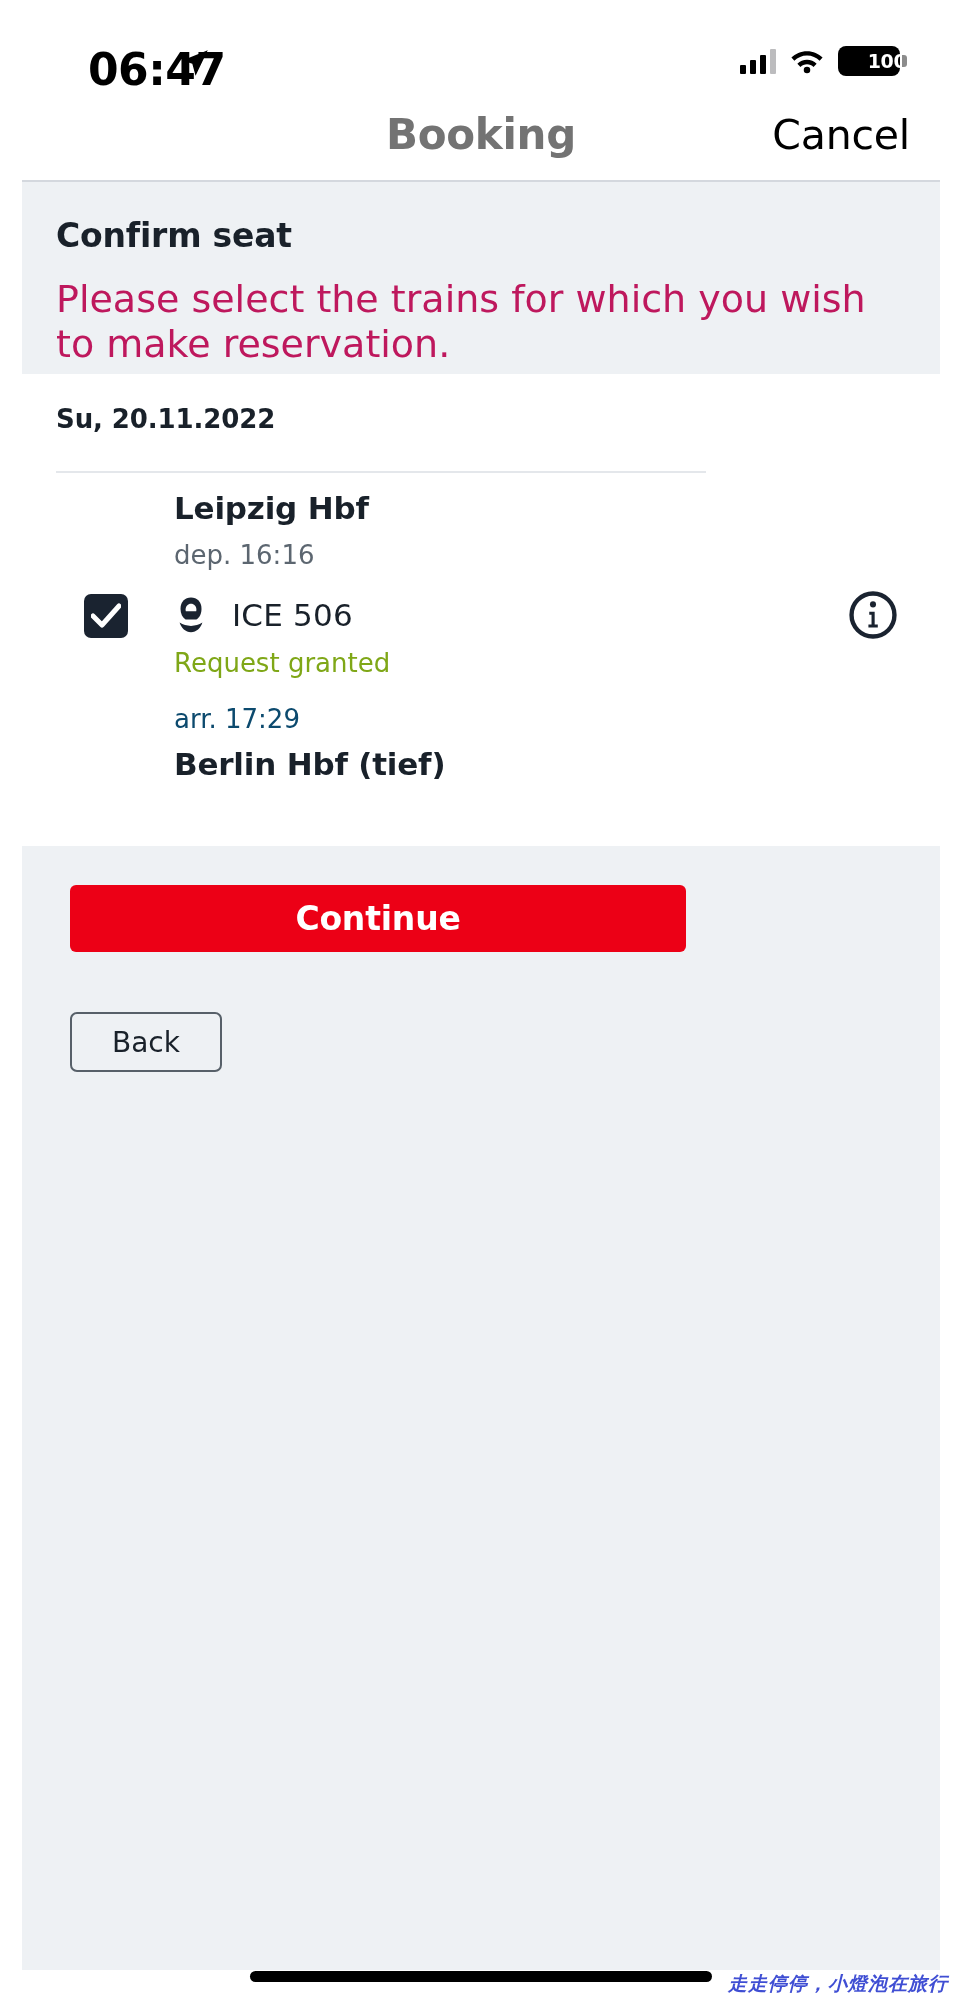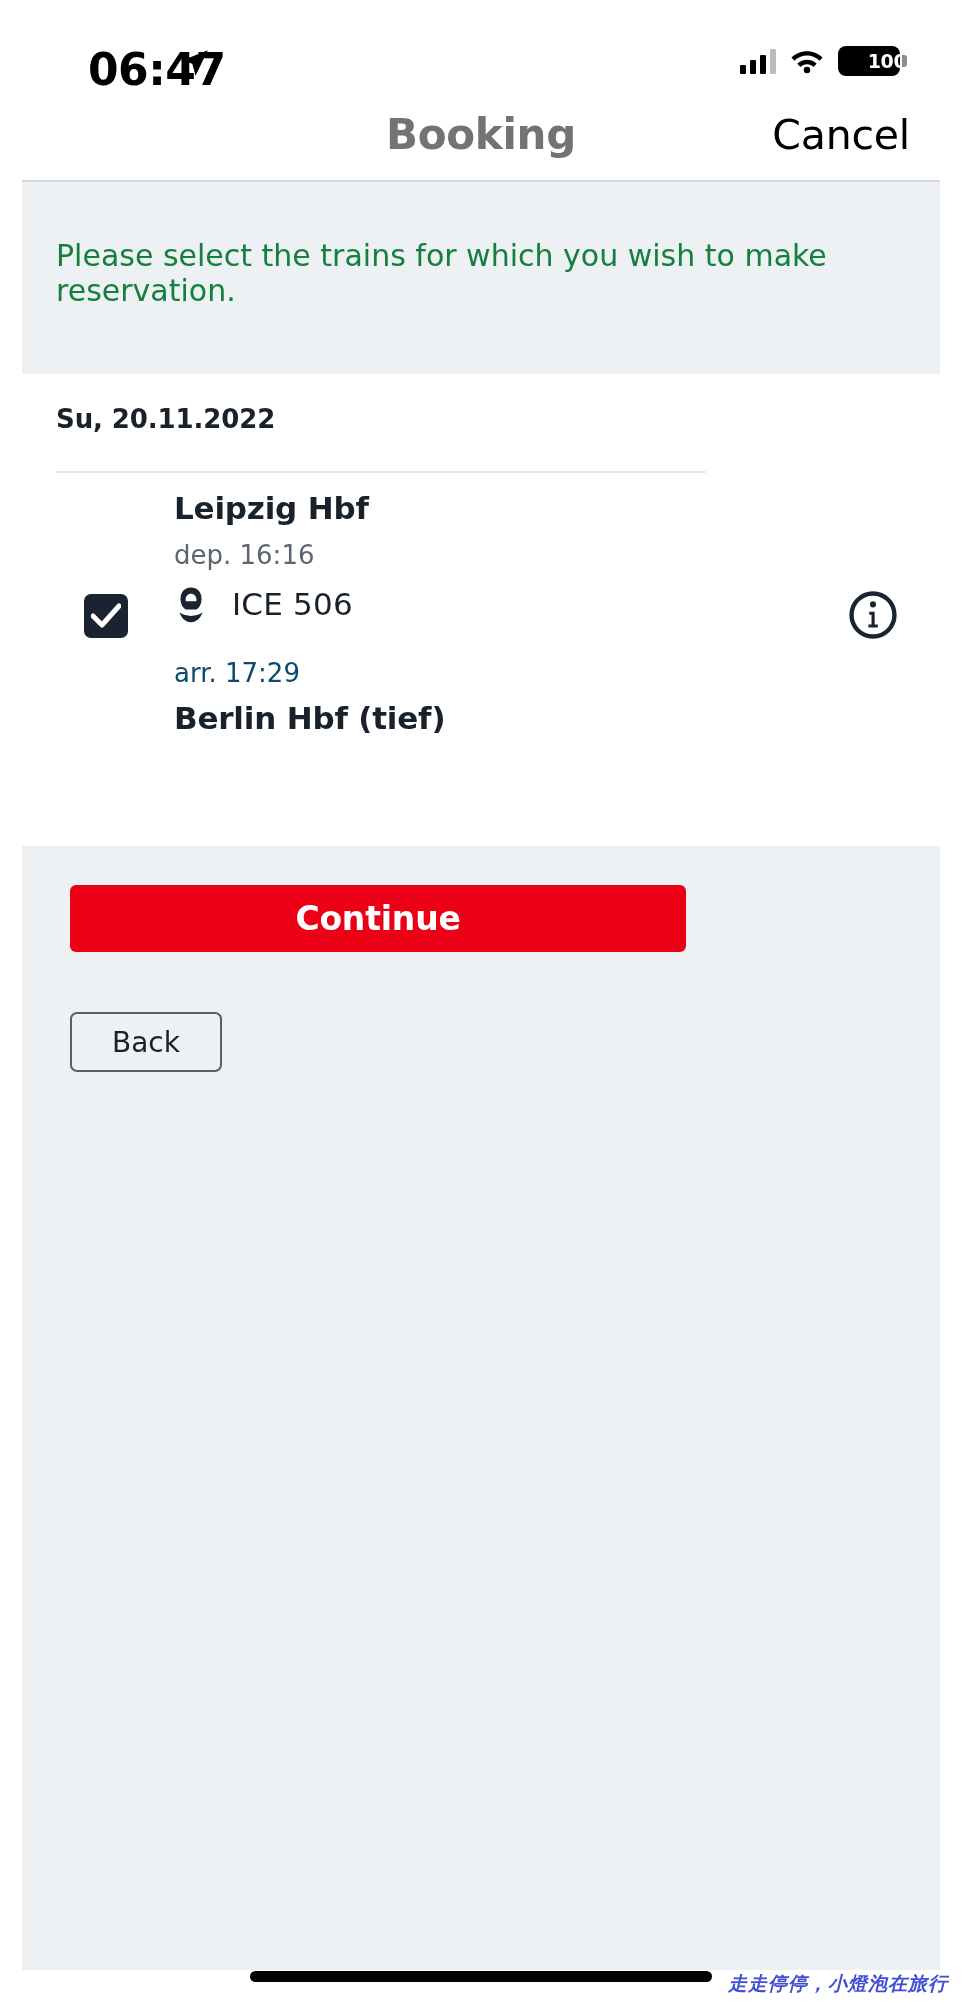--- a/index.html
+++ b/index.html
@@ -47,40 +47,40 @@
 
   
   .viewport { position:absolute; left:22px; top:180px; width:918px; height:1790px;
               background:#ffffff; overflow:hidden; }
   .view-topline { position:absolute; left:0; top:0; width:918px; height:2px; background:#d4d8de; }
 
   
   .banner { position:absolute; left:0; top:2px; width:918px; height:192px;
             background:#eef1f4; padding:34px 34px 0 34px; }
   .banner-title { font-size:33px; font-weight:600; color:#19212a; letter-spacing:-0.2px; }
-  .banner-text { margin-top:22px; font-size:30px; line-height:1.18; color:#15803d; font-weight:400; }
+  .banner-text { margin-top:22px; font-size:38px; line-height:1.18; color:#be185d; font-weight:400; }
 
   
   .date-row { position:absolute; left:0; top:224px; width:918px; padding:0 34px; }
   .date-label { font-size:26px; font-weight:700; color:#19212a; letter-spacing:-0.1px; }
   .date-divider { position:absolute; left:34px; top:291px; width:650px; height:2px; background:#e4e7eb; }
 
   
   .train-block { position:absolute; left:0; top:310px; width:918px; }
   .chk {
     position:absolute; left:62px; top:104px; width:44px; height:44px;
     background:#1a2330; border-radius:7px;
   }
   .chk svg { position:absolute; left:7px; top:9px; }
 
   .train-col { position:absolute; left:152px; top:0; width:520px; }
   .stn-dep { font-size:31px; font-weight:700; color:#19212a; letter-spacing:-0.2px; }
   .time-dep { margin-top:14px; font-size:26px; font-weight:400; color:#5c6670; }
 
-  .train-line { margin-top:16px; display:flex; align-items:flex-start; height:46px; }
+  .train-line { margin-top:22px; display:flex; align-items:center; height:46px; }
   .train-ico { width:34px; height:38px; flex:0 0 34px; }
   .train-name { margin-left:24px; font-size:31px; font-weight:400; color:#19212a; letter-spacing:0.2px; }
 
   .granted { margin-top:10px; font-size:26px; font-weight:400; color:#7fa717; }
 
   .seats-line { margin-top:20px; display:flex; align-items:center; }
   .chev { width:16px; height:24px; flex:0 0 16px; }
   .seats-label { margin-left:18px; font-size:28px; font-weight:400; color:#19212a; }
 
   .time-arr { margin-top:26px; font-size:26px; font-weight:400; color:#0c4a6e; }
@@ -143,20 +143,21 @@
 
   <div class="navbar">
     <div class="nav-title">Booking</div>
     <div class="nav-cancel">Cancel</div>
   </div>
 
   <div class="viewport">
     <div class="view-topline"></div>
 
     <div class="banner">
+      <div class="banner-title">Confirm seat</div>
       <div class="banner-text">Please select the trains for which you wish to make reservation.</div>
     </div>
 
     <div class="date-row">
       <div class="date-label">Su, 20.11.2022</div>
     </div>
     <div class="date-divider"></div>
 
     <div class="train-block">
 
@@ -172,20 +173,21 @@
 
         <div class="train-line">
           <svg class="train-ico" viewBox="0 0 34 38">
             <path d="M17 1.5c-6.1 0-10.5 4.4-10.5 11.2 0 5.2 2.1 8.9 5.1 10.9h10.8c3-2 5.1-5.7 5.1-10.9C27.5 5.9 23.1 1.5 17 1.5z" fill="#1a2330"></path>
             <path d="M11.6 13.6c0-3.3 2.3-5.9 5.4-5.9s5.4 2.6 5.4 5.9c0 .6-.1 1.2-.2 1.7H11.8c-.1-.5-.2-1.1-.2-1.7z" fill="#ffffff"></path>
             <path d="M5.6 26.6c1.6 5.6 6.1 9.6 11.4 9.6s9.8-4 11.4-9.6c-3.4 2.2-7.3 3.3-11.4 3.3s-8-1.1-11.4-3.3z" fill="#1a2330"></path>
           </svg>
           <div class="train-name">ICE 506</div>
         </div>
 
+        <div class="granted">Request granted</div>
 
 
         <div class="time-arr">arr. 17:29</div>
         <div class="stn-arr">Berlin Hbf (tief)</div>
       </div>
 
       <svg class="info-btn" viewBox="0 0 24 24">
         <circle cx="12" cy="12" r="10.3" fill="none" stroke="#1a2330" stroke-width="2.1"></circle>
         <circle cx="12" cy="6.9" r="1.45" fill="#1a2330"></circle>
         <path d="M10.2 10.4h2.6v6.1h1.5v1.5H9.8v-1.5h1.5v-4.6h-1.1z" fill="#1a2330"></path>

